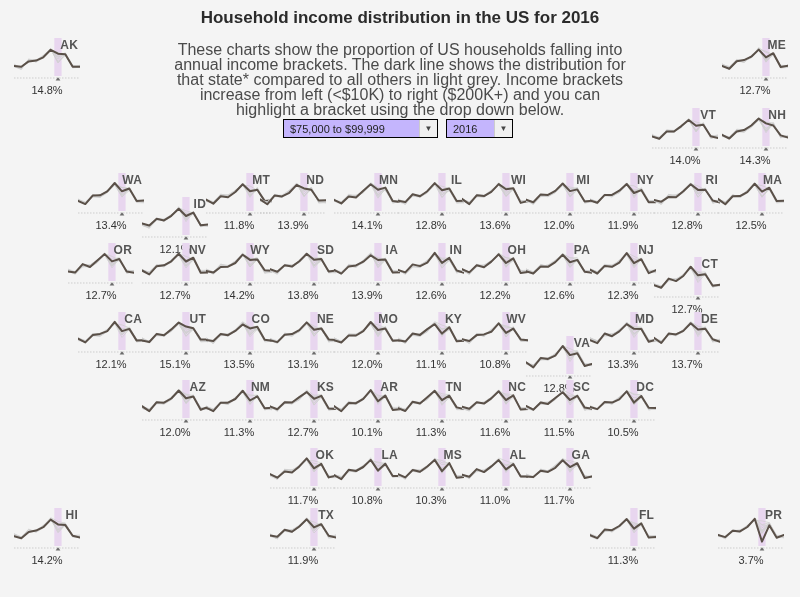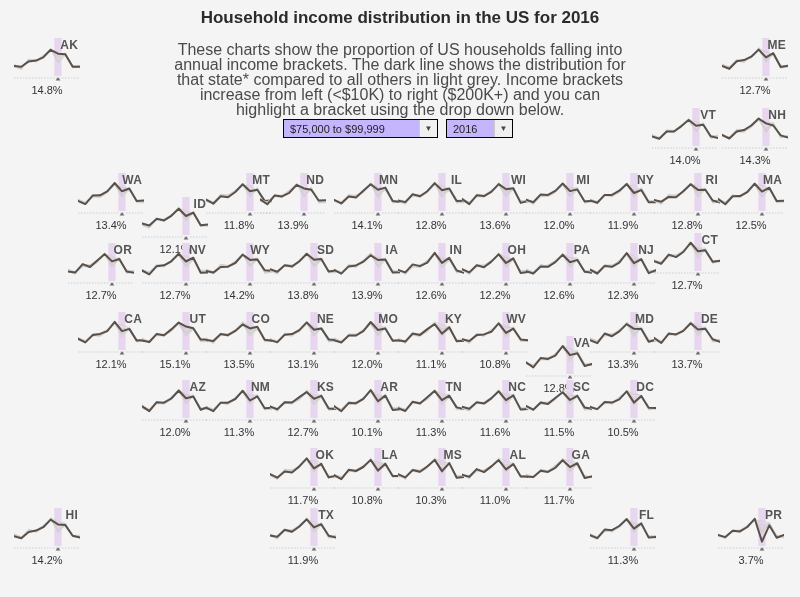--- a/index.html
+++ b/index.html
@@ -592,21 +592,21 @@
           <path d="M0.0,28.4L7.3,31.0L14.7,23.9L22.0,22.9L29.3,18.6L36.7,9.7L44.0,13.3L51.3,16.7L58.7,29.2L66.0,27.2" fill="none" stroke="#cfcfcf" stroke-width="1" opacity="0.75"></path>
           <path d="M0.0,26.7L7.3,28.9L14.7,22.9L22.0,24.2L29.3,17.8L36.7,12.0L44.0,24.8L51.3,16.0L58.7,28.1L66.0,27.4" fill="none" stroke="#cfcfcf" stroke-width="1" opacity="0.75"></path>
           <path d="M0.0,28.0L7.3,28.9L14.7,23.1L22.0,23.5L29.3,19.1L36.7,11.2L44.0,23.2L51.3,17.0L58.7,29.6L66.0,28.9" fill="none" stroke="#cfcfcf" stroke-width="1" opacity="0.75"></path>
           <path d="M0.0,26.7L7.3,30.5L14.7,22.9L22.0,23.8L29.3,19.7L36.7,10.0L44.0,20.2L51.3,16.2L58.7,30.1L66.0,27.1" fill="none" stroke="#5a5048" stroke-width="2" stroke-linejoin="round" stroke-linecap="round"></path>
           <line x1="0" y1="40" x2="66" y2="40" stroke="#bbb" stroke-width="0.7" stroke-dasharray="1.5,1.5"></line>
           <polygon points="41.6,42.5 46.4,42.5 44.0,39.2" fill="#6a6a6a"></polygon>
         </svg>
         <div class="code">NJ</div>
         <div class="pct">12.3%</div>
       </div>
-      <div class="cell" style="left: 654px; top: 233px; text-decoration: underline;">
+      <div class="cell" style="left: 654px; top: 257px; text-decoration: underline;">
         <svg class="plot" viewBox="0 0 66 46" preserveAspectRatio="none">
           <rect x="40.3" y="0" width="7.3" height="38.0" fill="#e8d6ef"></rect>
           <path d="M0.0,28.2L7.3,31.4L14.7,23.4L22.0,23.5L29.3,18.4L36.7,10.0L44.0,23.6L51.3,15.6L58.7,27.4L66.0,28.1" fill="none" stroke="#cfcfcf" stroke-width="1" opacity="0.75"></path>
           <path d="M0.0,27.9L7.3,30.7L14.7,23.1L22.0,23.5L29.3,17.1L36.7,10.3L44.0,21.4L51.3,15.6L58.7,28.8L66.0,27.7" fill="none" stroke="#cfcfcf" stroke-width="1" opacity="0.75"></path>
           <path d="M0.0,28.2L7.3,29.0L14.7,21.7L22.0,22.4L29.3,18.7L36.7,11.2L44.0,20.5L51.3,16.4L58.7,28.7L66.0,27.3" fill="none" stroke="#cfcfcf" stroke-width="1" opacity="0.75"></path>
           <path d="M0.0,27.1L7.3,29.2L14.7,22.8L22.0,22.7L29.3,17.1L36.7,11.8L44.0,19.7L51.3,16.4L58.7,29.1L66.0,27.8" fill="none" stroke="#cfcfcf" stroke-width="1" opacity="0.75"></path>
           <path d="M0.0,28.4L7.3,30.1L14.7,22.9L22.0,21.7L29.3,19.5L36.7,10.0L44.0,16.6L51.3,17.2L58.7,29.4L66.0,28.3" fill="none" stroke="#cfcfcf" stroke-width="1" opacity="0.75"></path>
           <path d="M0.0,27.3L7.3,31.2L14.7,23.8L22.0,23.4L29.3,18.2L36.7,11.6L44.0,15.1L51.3,15.0L58.7,30.0L66.0,27.2" fill="none" stroke="#cfcfcf" stroke-width="1" opacity="0.75"></path>
           <path d="M0.0,26.7L7.3,29.5L14.7,21.5L22.0,22.0L29.3,17.8L36.7,9.9L44.0,14.9L51.3,17.3L58.7,30.2L66.0,28.2" fill="none" stroke="#cfcfcf" stroke-width="1" opacity="0.75"></path>
           <path d="M0.0,27.0L7.3,28.8L14.7,21.5L22.0,24.1L29.3,18.1L36.7,11.1L44.0,25.5L51.3,17.0L58.7,29.1L66.0,29.2" fill="none" stroke="#cfcfcf" stroke-width="1" opacity="0.75"></path>

